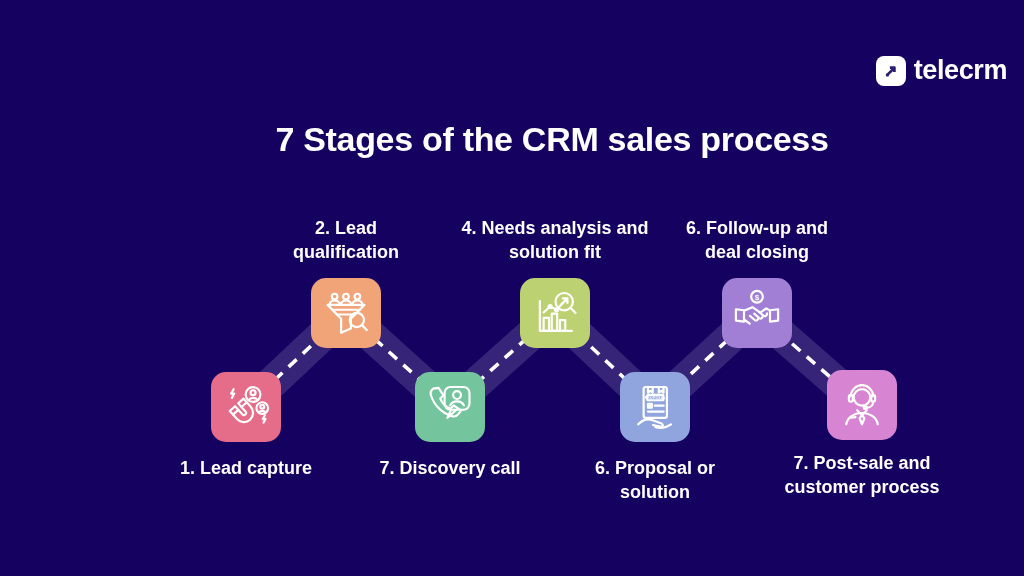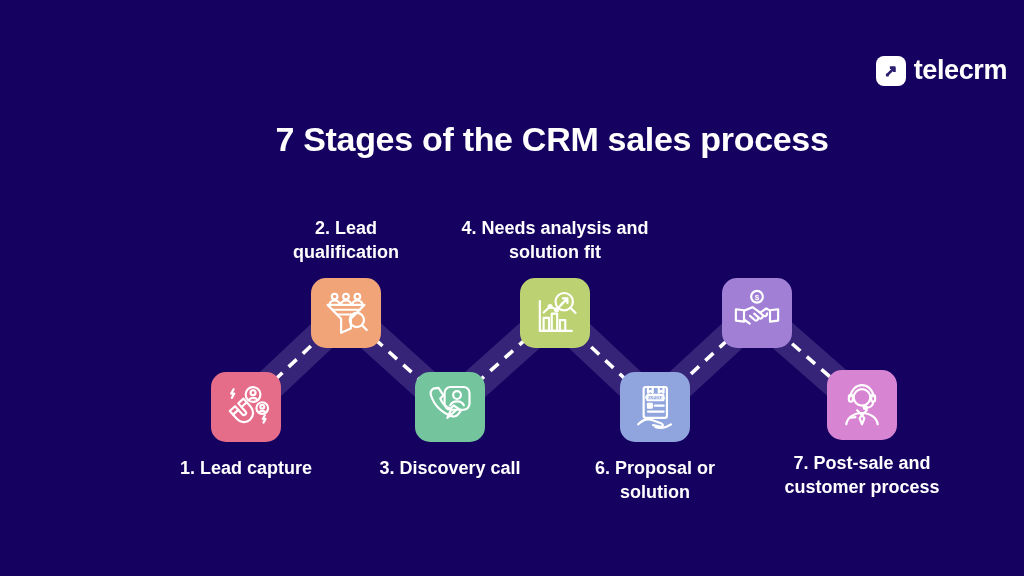--- a/index.html
+++ b/index.html
@@ -106,21 +106,21 @@
         <g class="ic">
           <rect x="19" y="5.5" width="23" height="21" rx="5.5"></rect>
           <path d="M25 26.5 L21.5 34 l8.5 -7.5"></path>
           <circle cx="30.5" cy="13" r="3.6"></circle>
           <path d="M24.2 22.6 a6.6 5.4 0 0 1 12.6 0"></path>
           <path d="M8.5 7 c-2 1.5 -2.8 4 -2 6.4 2.8 9 10 16.2 19 19 2.4 .8 4.9 0 6.4 -2 l2.3 -3.2 -6.8 -4.6 -3 3 c-4.4 -1.8 -7.6 -5 -9.4 -9.4 l3 -3 -4.6 -6.8 z"></path>
         </g>
       </svg>
     </div>
     <div class="label below">
-      <span class="line">3. Discovery call</span>
+      <span class="line">7. Discovery call</span>
     </div>
   </div>
 
   <div class="stage s4">
     <div class="box" style="background: rgb(188, 209, 113);">
       <svg viewBox="0 0 48 48">
         <g class="ic">
           <path d="M10 13 V40.5 H39.5"></path>
           <rect x="13.5" y="28.5" width="5" height="12"></rect>
           <rect x="21" y="24.5" width="5" height="16"></rect>
@@ -173,20 +173,22 @@
           <path d="M12 22 L19.8 18.6 L27 23.6 L32.6 19.8 L36 21.8"></path>
           <path d="M17.5 26.6 l4.4 3.9 a2 2 0 0 0 3.1 -2.1"></path>
           <path d="M21.4 24.6 l4.7 4.1 a2 2 0 0 0 3.1 -2.1"></path>
           <path d="M25.4 22.6 l4.7 3.9 a2 2 0 0 0 3.1 -2.1"></path>
           <path d="M12 30 l5.3 3.8"></path>
         </g>
         <text class="ictxt" x="24" y="11.6" font-size="7.5" text-anchor="middle">$</text>
       </svg>
     </div>
     <div class="label above">
+      <span class="line">6. Follow-up and</span>
+      <span class="line">deal closing</span>
     </div>
   </div>
 
   <div class="stage s7">
     <div class="box" style="background: rgb(215, 133, 211);">
       <svg viewBox="0 0 48 48">
         <g class="ic">
           <circle cx="24" cy="17" r="7.6"></circle>
           <path d="M13.7 16 a10.3 10.3 0 0 1 20.6 0"></path>
           <rect x="11.9" y="14.5" width="3.6" height="6.4" rx="1.8"></rect>

